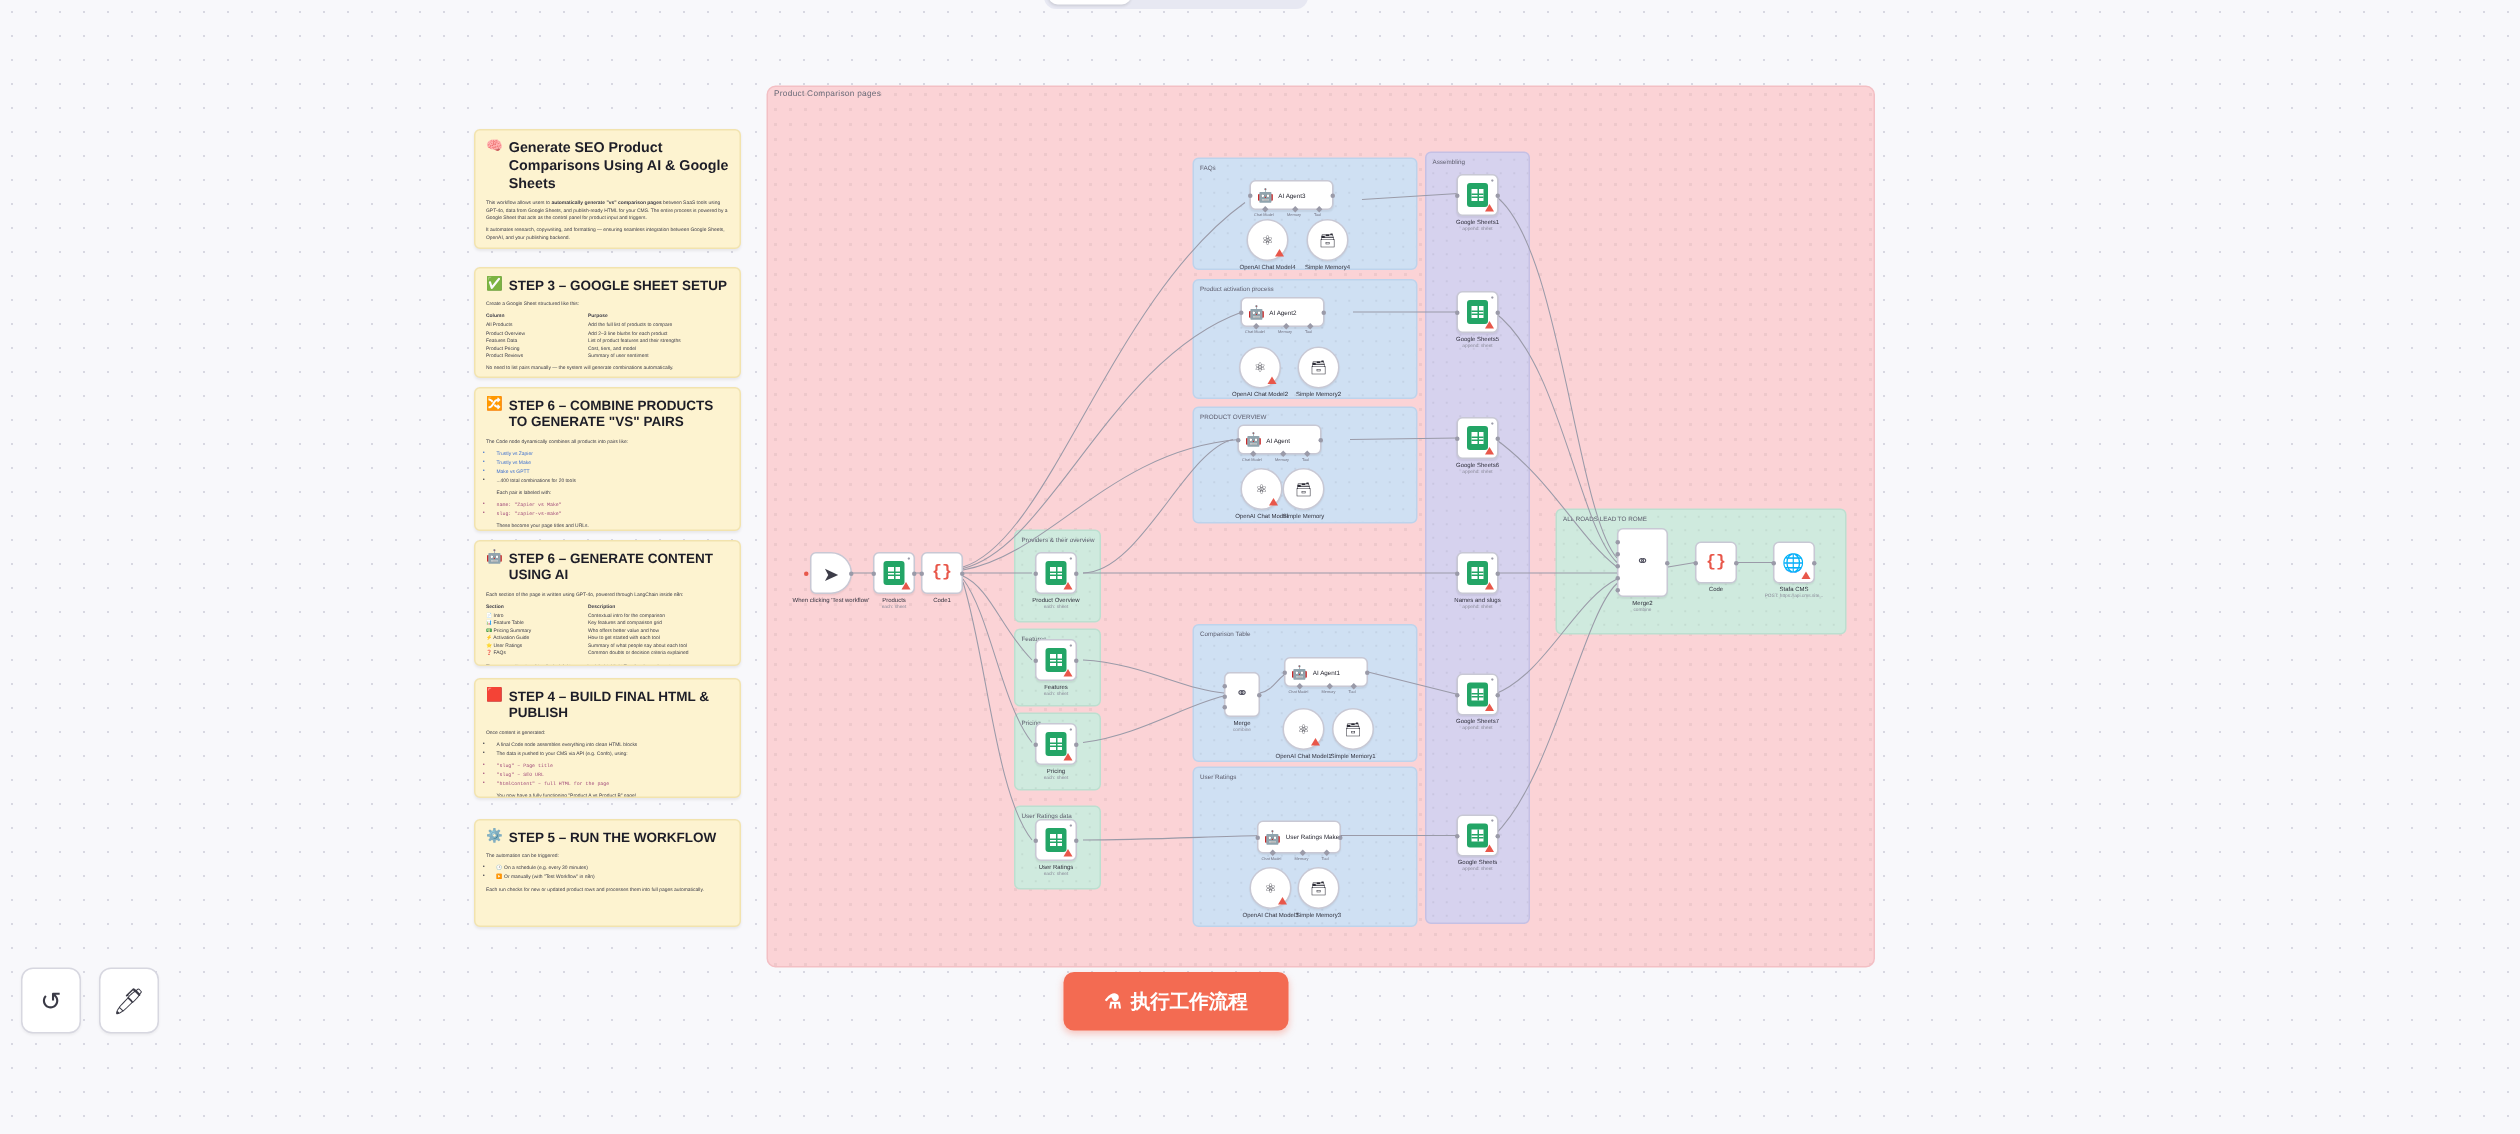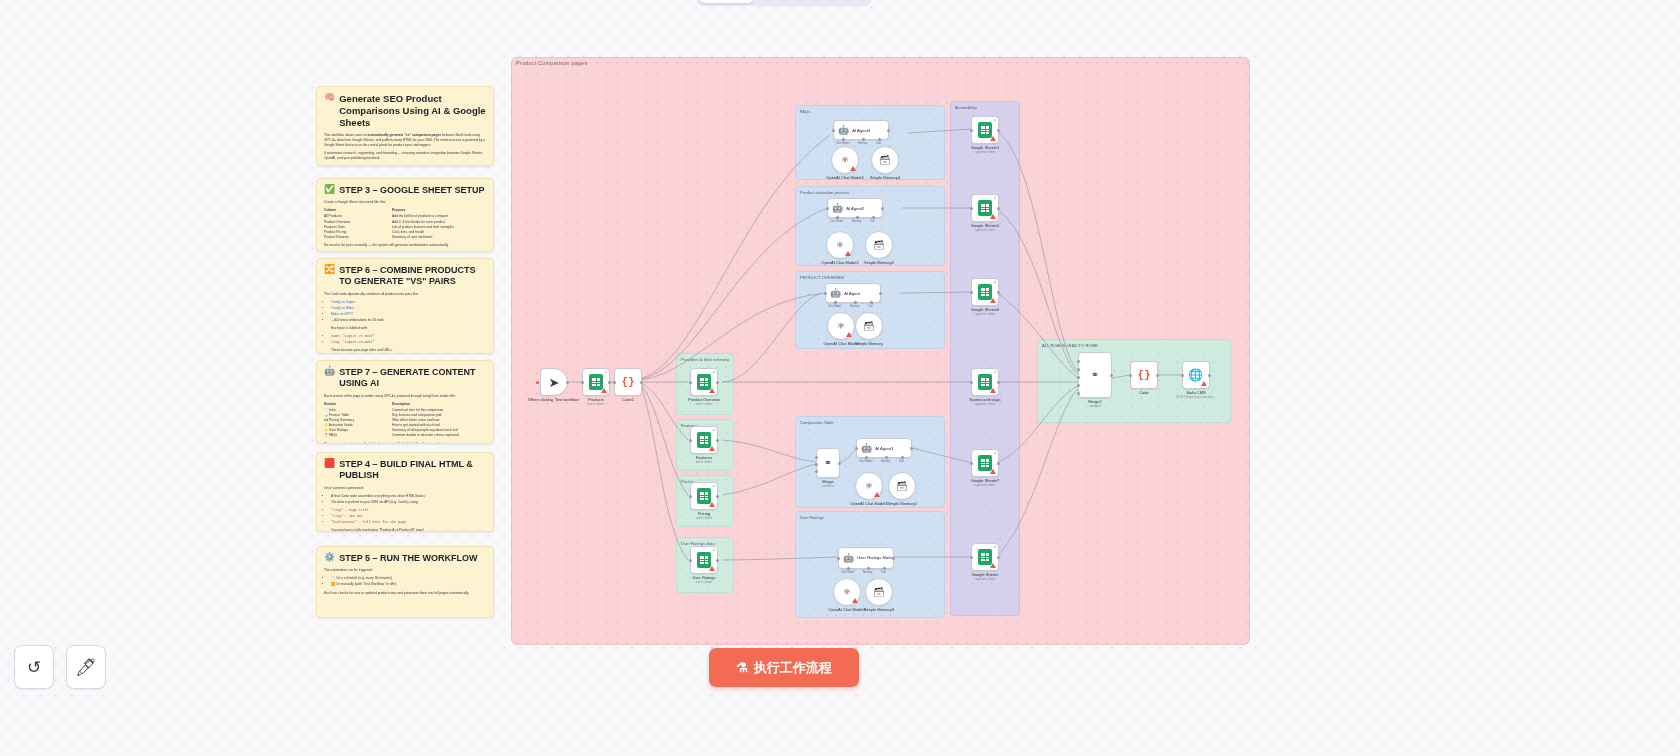--- a/index.html
+++ b/index.html
@@ -246,21 +246,21 @@
         <li class="mono">name: "Zapier vs Make"</li>
         <li class="mono">slug: "zapier-vs-make"</li>
       </ul>
       <p class="indent">These become your page titles and URLs.</p>
     </div>
   </div>
 
   <div class="note yellow" id="note-3">
     <div class="note-title">
       <span class="emoji">🤖</span>
-      <span>STEP 7 – GENERATE CONTENT USING AI</span>
+      <span>STEP 6 – GENERATE CONTENT USING AI</span>
     </div>
     <div class="note-body">
       <p>Each section of the page is written using GPT-4o, powered through LangChain inside n8n:</p>
       <table class="tbl">
         <tbody>
             <tr>
               <th class="c1">Section</th>
               <th>Description</th>
             </tr>
         <tr>

